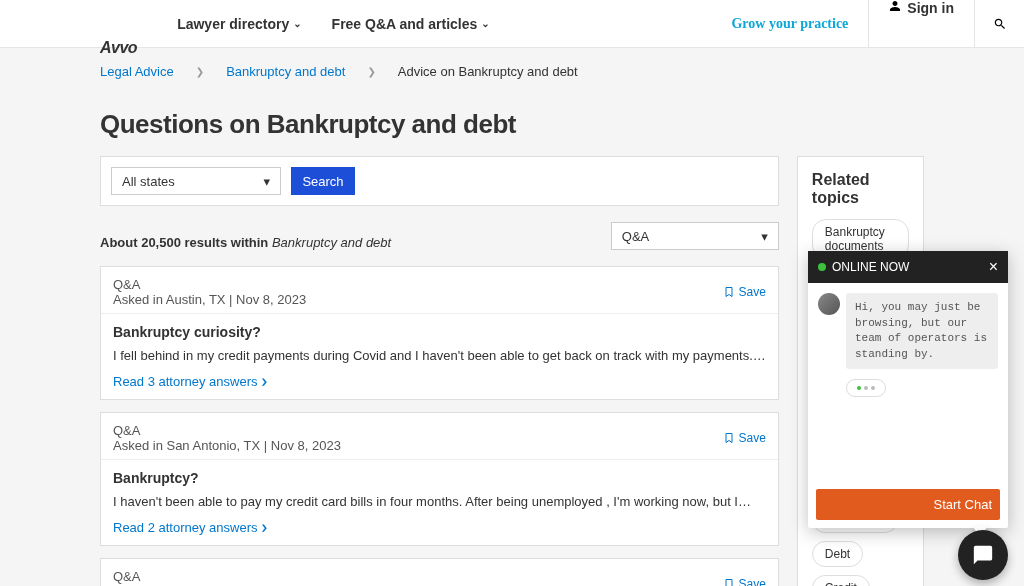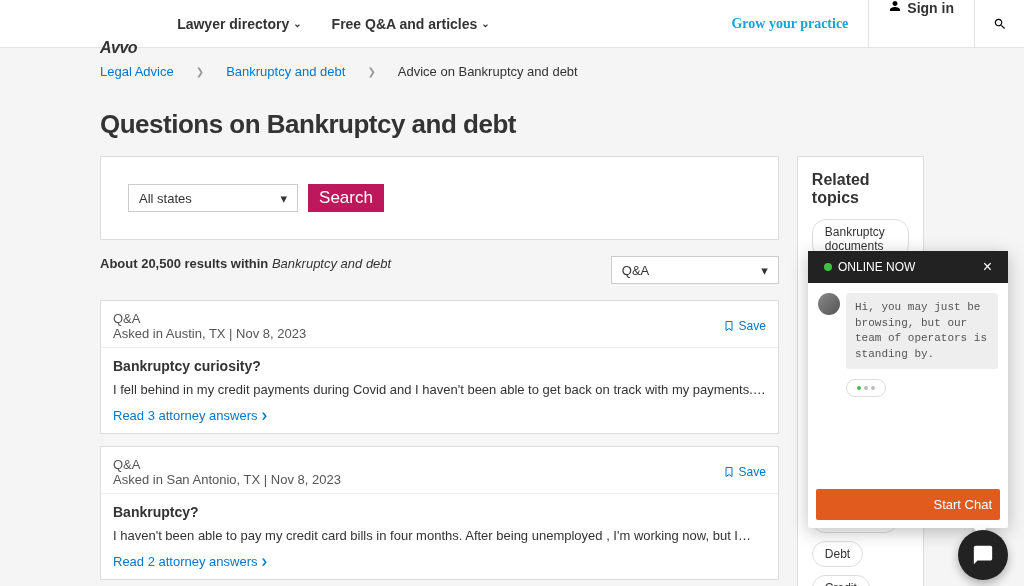--- a/index.html
+++ b/index.html
@@ -13,42 +13,42 @@
 .signin { border-left: 1px solid #e5e5e5; height: 100%; padding: 0 20px; display: flex; align-items: flex-start; font-weight: 600; cursor: pointer; gap: 6px; }
 .search-icon-btn { border-left: 1px solid #e5e5e5; height: 100%; width: 50px; display: flex; align-items: center; justify-content: center; cursor: pointer; }
 .container { padding: 16px 100px 0; }
 .breadcrumb { font-size: 13px; display: flex; align-items: center; gap: 22px; margin-bottom: 30px; }
 .breadcrumb a { color: #0077cc; text-decoration: none; cursor: pointer; }
 .breadcrumb .sep { color: #999; font-size: 10px; }
 h1 { font-size: 26px; font-weight: 700; margin-bottom: 16px; letter-spacing: -0.5px; }
 .layout { display: flex; gap: 18px; }
 .main { flex: 1; }
 .sidebar { width: 260px; }
-.search-panel { background: #fff; border: 1px solid #ddd; padding: 27px; display: flex; gap: 10px; margin-bottom: 16px; }
+.search-panel { background: #fff; border: 1px solid #ddd; padding: 10px; display: flex; gap: 10px; margin-bottom: 16px; }
 .state-select { flex: 0 0 170px; border: 1px solid #ccc; height: 28px; padding: 0 10px; display: flex; align-items: center; justify-content: space-between; cursor: pointer; font-size: 13px; }
 .search-input-wrap { flex: 1; border: 1px solid #ccc; height: 28px; display: flex; align-items: center; padding: 0 8px; gap: 6px; }
 .search-input-wrap input { border: 0; outline: 0; font-size: 13px; flex: 1; font-style: italic; }
-.search-btn { background: #be185d; color: #fff; border: 0; width: 76px; height: 28px; font-size: 17px; cursor: pointer; }
-.results-row { display: flex; align-items: flex-start; margin-bottom: 16px; }
+.search-btn { background: #1d4ed8; color: #fff; border: 0; width: 64px; height: 28px; font-size: 13px; cursor: pointer; }
+.results-row { display: flex; align-items: flex-end; margin-bottom: 16px; }
 .results-text { font-size: 13px; }
 .results-text .em { font-style: italic; }
 .qa-select { margin-left: auto; border: 1px solid #ccc; height: 28px; width: 168px; padding: 0 10px; display: flex; align-items: center; justify-content: space-between; cursor: pointer; background: #fff; font-size: 13px; }
 .card { background: #fff; border: 1px solid #ddd; margin-bottom: 12px; }
 .card-meta { padding: 10px 12px 6px; font-size: 13px; color: #555; display: flex; }
 .card-save { margin-left: auto; color: #0077cc; font-size: 12px; display: inline-flex; align-items: center; gap: 3px; cursor: pointer; }
 .card-body { padding: 0 12px 10px; border-top: 1px solid #eee; }
 .card-title { font-weight: 700; font-size: 14px; margin: 10px 0 8px; }
 .card-excerpt { font-size: 13px; color: #333; white-space: nowrap; overflow: hidden; text-overflow: ellipsis; margin-bottom: 10px; }
 .card-link { color: #0077cc; font-size: 13px; cursor: pointer; display: inline-flex; align-items: center; gap: 3px; }
 .related-box { background: #fff; border: 1px solid #ddd; padding: 14px; margin-bottom: 14px; }
 .related-box h3 { font-size: 16px; font-weight: 700; margin-bottom: 12px; }
 .tags { display: flex; flex-wrap: wrap; gap: 8px; }
 .tag { border: 1px solid #ddd; border-radius: 14px; padding: 5px 12px; font-size: 12px; cursor: pointer; }
 .chat-widget { position: absolute; right: 16px; bottom: 58px; width: 200px; background: #fff; box-shadow: 0 4px 18px rgba(0,0,0,0.25); border-radius: 2px; }
-.chat-header { background: #222; color: #fff; padding: 8px 16px; font-size: 12px; display: flex; align-items: center; gap: 6px; }
+.chat-header { background: #222; color: #fff; padding: 8px 10px; font-size: 12px; display: flex; align-items: center; gap: 6px; }
 .status-dot { width: 8px; height: 8px; background: #3ec13e; border-radius: 50%; }
 .chat-close { margin-left: auto; cursor: pointer; font-size: 16px; line-height: 1; }
 .chat-body { padding: 10px; }
 .chat-msg { display: flex; gap: 6px; margin-bottom: 10px; }
 .avatar { width: 22px; height: 22px; border-radius: 50%; background: linear-gradient(135deg,#888,#555); flex-shrink: 0; }
 .bubble { background: #eee; padding: 7px 9px; font-size: 11px; color: #555; border-radius: 3px; line-height: 1.4; font-family: Liberation Mono, monospace; }
 .typing { display: flex; gap: 3px; padding: 6px 10px; border: 1px solid #ddd; border-radius: 12px; width: fit-content; margin-left: 28px; margin-bottom: 70px; }
 .typing span { width: 4px; height: 4px; background: #bbb; border-radius: 50%; }
 .typing span:first-child { background: #3ec13e; }
 .start-chat { background: #e15a1e; color: #fff; text-align: right; padding: 8px; font-size: 13px; cursor: pointer; margin: 12px 8px 8px; border-radius: 2px; }

